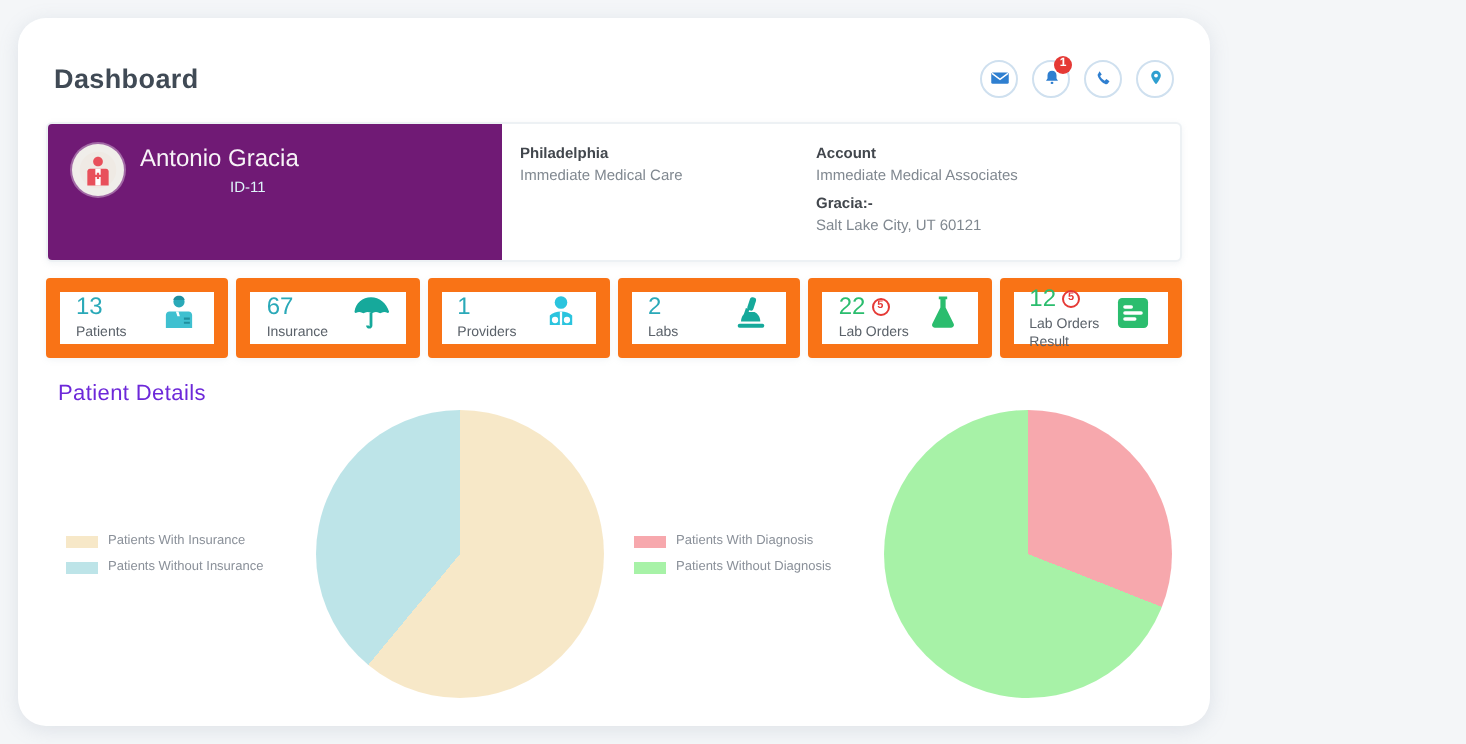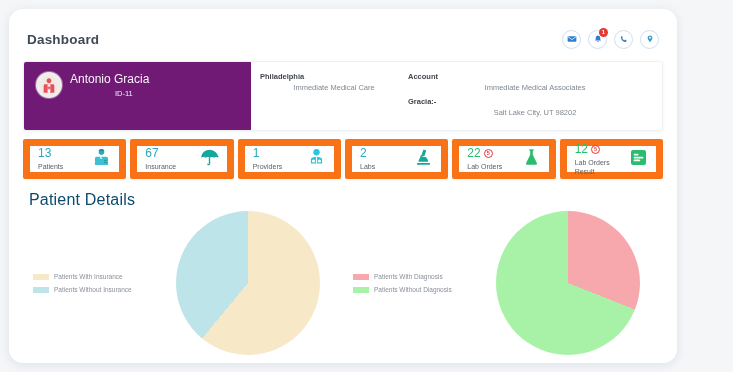--- a/index.html
+++ b/index.html
@@ -5,21 +5,21 @@
   * { box-sizing: border-box; margin: 0; padding: 0; }
   html, body {
     width: 733px; height: 372px;
     background: #f4f6f8;
     font-family: "Liberation Sans", sans-serif;
     overflow: hidden;
   }
   #app {
     position: absolute;
     left: 9px; top: 9px;
-    width: 668px; height: 354px;
+    width: 596px; height: 354px;
     background: #ffffff;
     border-radius: 14px;
     box-shadow: 0 2px 10px rgba(120,140,160,0.18);
     overflow: hidden;
   }
   .inner { padding: 16px 14px 0 14px; height: 100%; }
 
   
   .header {
     display: flex; align-items: center; justify-content: space-between;
@@ -68,21 +68,21 @@
     color: #ffffff; font-size: 12px; line-height: 14px;
     opacity: .95;
   }
   .patient-id {
     color: #dff6fb; font-size: 7.5px; margin-top: 3px; line-height: 9px; margin-left: 45px;
   }
   .org-block { display: flex; padding: 9px 0 0 9px; flex: 1; }
   .org-col { width: 148px; }
   .acct-col { flex: 1; }
   .lbl { font-size: 7.5px; font-weight: bold; color: #42474d; line-height: 11px; }
-  .val { font-size: 7.5px; color: #808890; line-height: 11px; text-align: center; }
+  .val { font-size: 7.5px; color: #808890; line-height: 11px; }
 
   
   .stats { display: flex; gap: 4px; margin-top: 8px; height: 40px; }
   .stat {
     flex: 1; background: #fff;
     border: 7px solid #f97316; border-radius: 2px;
     box-shadow: 0 1px 3px rgba(150,165,180,0.12);
     display: flex; align-items: center; justify-content: space-between;
     padding: 0 7px 0 8px;
   }
@@ -96,21 +96,21 @@
     width: 9px; height: 9px; border-radius: 50%;
     border: 1px solid #e53935; color: #e53935;
     font-size: 5.5px; font-weight: bold;
     display: flex; align-items: center; justify-content: center;
   }
   .stat-label { font-size: 7px; color: #5a6169; margin-top: 2px; line-height: 9px; }
   .stat-icon { flex: none; }
 
   
   .section-title {
-    font-size: 16px; color: #0c4a6e; margin: 12px 0 0 6px;
+    font-size: 11px; color: #6d28d9; margin: 12px 0 0 6px;
     letter-spacing: .2px;
   }
   .charts { display: flex; margin-top: 2px; height: 150px; }
   .chart-half { flex: 1; display: flex; align-items: flex-start; position: relative; }
   .legend { padding: 62px 0 0 10px; width: 130px; flex: none; }
   .legend-item { display: flex; align-items: center; gap: 5px; margin-bottom: 5px; }
   .swatch { width: 16px; height: 6px; flex: none; }
   .legend-label { font-size: 6.5px; color: #8a9099; line-height: 8px; }
   .pie-wrap { flex: 1; display: flex; justify-content: center; }
   .pie { width: 144px; height: 144px; border-radius: 50%; }
@@ -176,21 +176,21 @@
 
     <div class="org-block">
       <div class="org-col">
         <div class="lbl">Philadelphia</div>
         <div class="val">Immediate Medical Care</div>
       </div>
       <div class="acct-col">
         <div class="lbl">Account</div>
         <div class="val">Immediate Medical Associates</div>
         <div class="lbl" style="margin-top:3px">Gracia:-</div>
-        <div class="val">Salt Lake City, UT 98202</div>
+        <div class="val">Salt Lake City, UT 60121</div>
       </div>
     </div>
 
   </div>
 
   <div class="stats">
 
     <div class="stat">
       <div class="stat-text">
         <div class="stat-num">13</div>

